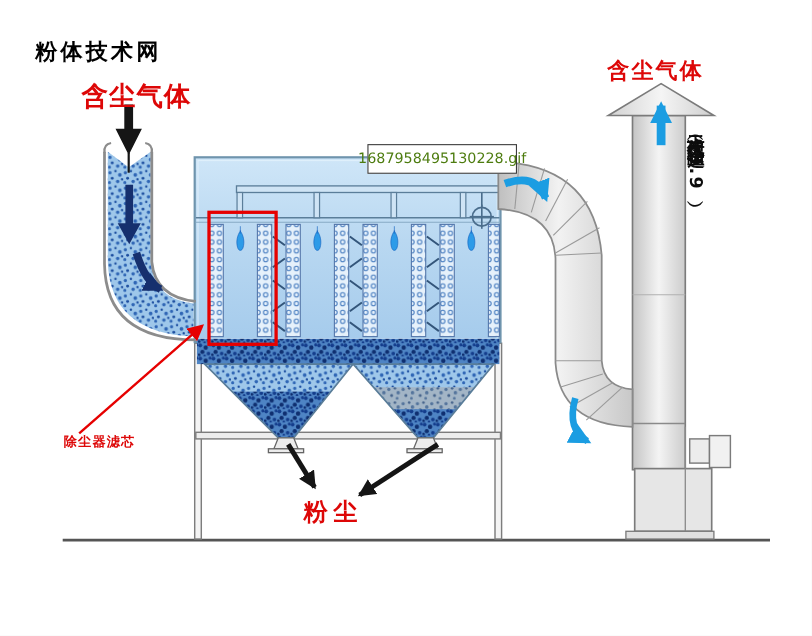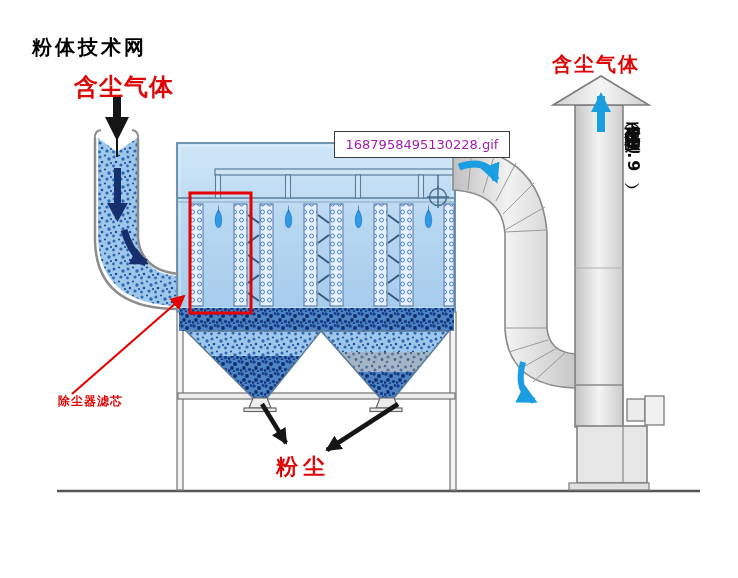--- a/index.html
+++ b/index.html
@@ -15,24 +15,24 @@
   .watermark{left:32px;top:36px;font-size:20px;letter-spacing:3px;}
   .inlet-label{left:74px;top:74px;font-size:24px;letter-spacing:1px;}
   .filtercore-label{left:58px;top:395px;font-size:12px;letter-spacing:1px;}
   .dust-label{left:276px;top:455px;font-size:22px;letter-spacing:5px;}
   .cleangas-label{left:552px;top:53px;font-size:20px;letter-spacing:2px;}
   .vertical-note{
     left:624px;top:110px;font-size:16px;color:#0d0d0d;
     writing-mode:vertical-rl;letter-spacing:2px;height:230px;
   }
   .gif-label-box{
-    position:absolute;left:334px;top:131px;width:176px;height:27px;
+    position:absolute;left:334px;top:131px;width:136px;height:27px;
     background:#ffffff;border:1px solid #3c3c3c;
     display:flex;align-items:center;justify-content:center;
-    font-size:13px;color:#a21caf;box-sizing:border-box;
+    font-size:13px;color:#4d7c0f;box-sizing:border-box;
   }
 </style>
 </head>
 <body>
 
 <div id="stage">
 
   <svg id="diagram-svg" width="738" height="578" viewBox="0 0 738 578">
     <defs>
       <linearGradient id="boxGrad" x1="0" y1="0" x2="0" y2="1">

